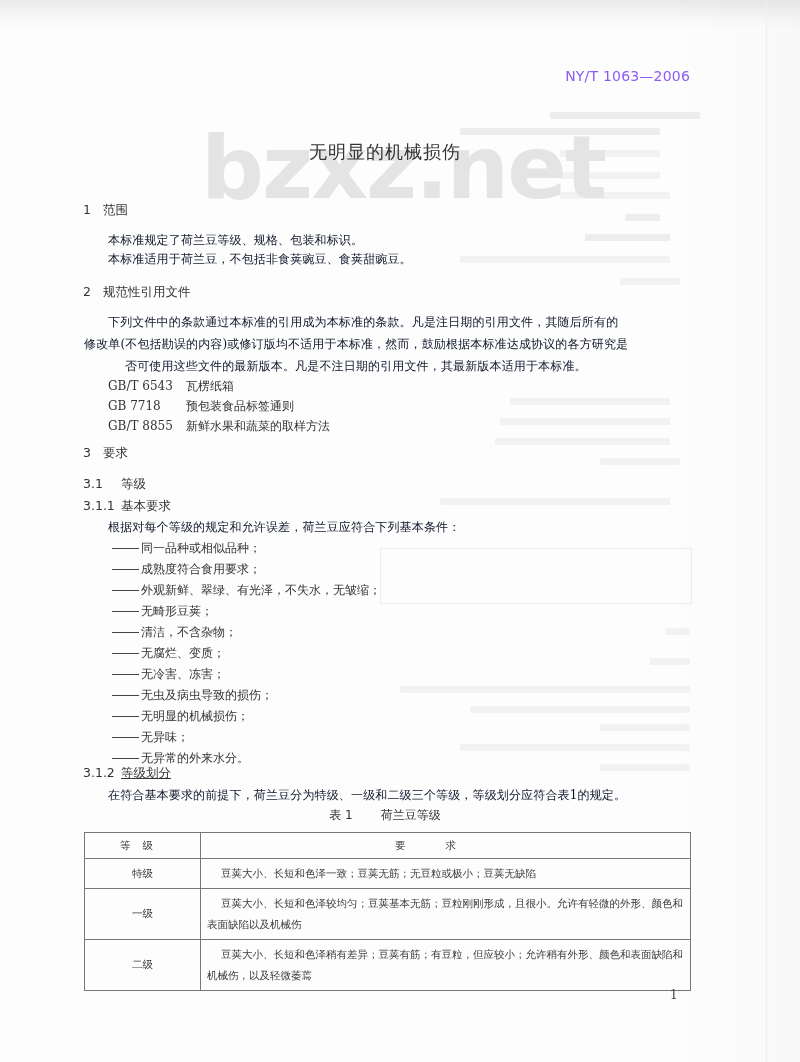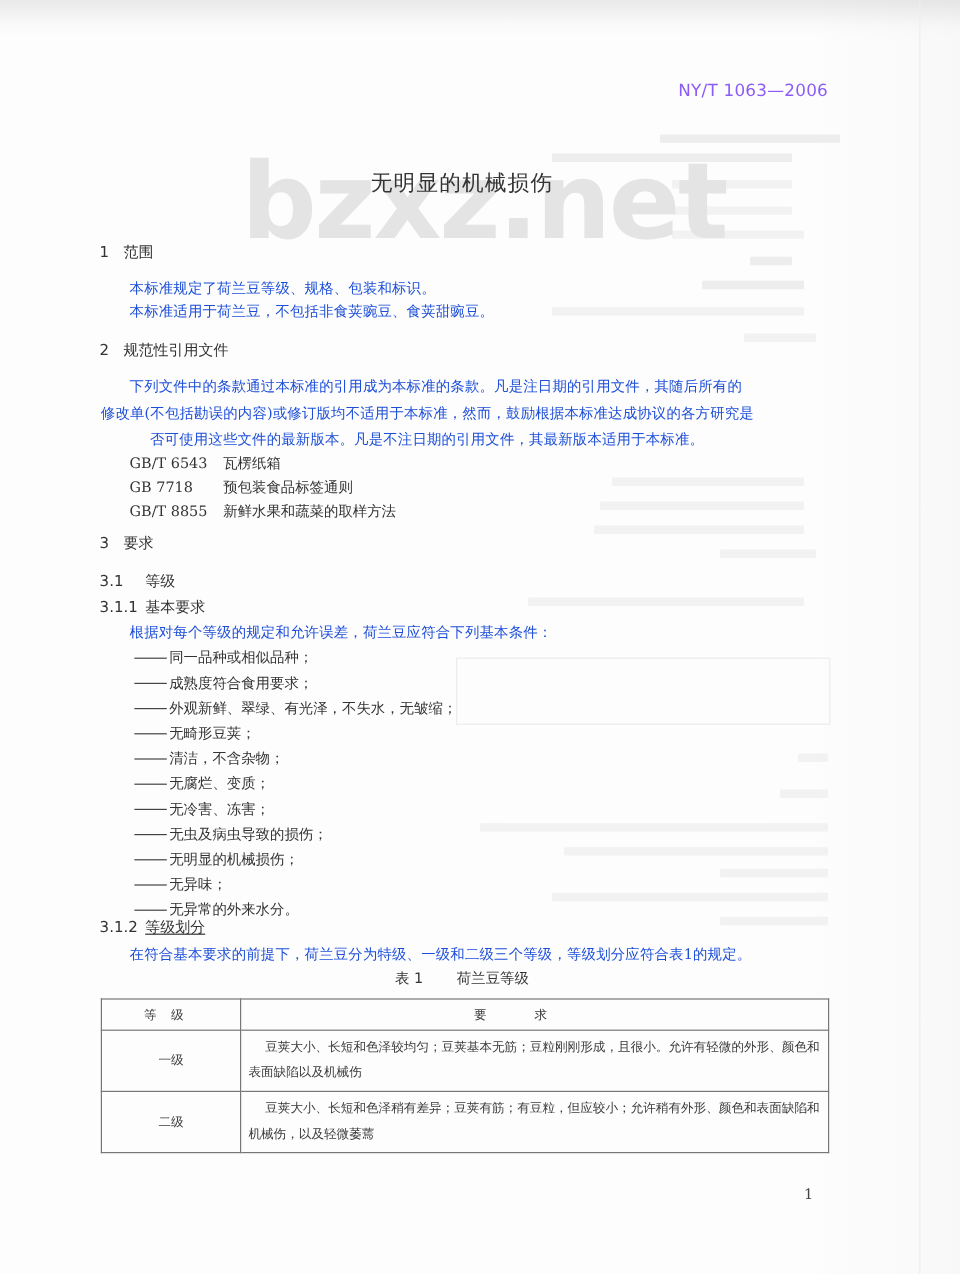--- a/index.html
+++ b/index.html
@@ -47,21 +47,21 @@
     font-size:12.5px; color:#333; z-index:3;
   }
   .h1 .num { display:inline-block; width:20px; }
   .h2 {
     position:absolute; left:83px;
     font-family:"DejaVu Sans","Liberation Sans",sans-serif;
     font-size:12.5px; color:#333; z-index:3;
   }
   .h2 .num { display:inline-block; min-width:32px; margin-right:6px; }
   .p {
-    position:absolute; font-size:12px; color:#1d4ed8; white-space:nowrap; z-index:3;
+    position:absolute; font-size:12px; color:#0f172a; white-space:nowrap; z-index:3;
     letter-spacing:0.15px;
   }
   .p.indent { left:108px; }
   .p.flush { left:84px; }
   .ref { position:absolute; left:108px; font-size:12px; color:#333; z-index:3; white-space:nowrap; }
   .ref .code { display:inline-block; width:78px; }
   .dash { position:absolute; left:112px; font-size:12px; color:#333; z-index:3; white-space:nowrap; }
   .dash::before { content:""; display:inline-block; width:27px; height:1px; background:#444; vertical-align:middle; margin-right:2px; }
   .caption {
     position:absolute; left:0; width:770px; top:807px; text-align:center;
@@ -175,20 +175,24 @@
   <span class="tnum">表 1</span><span>荷兰豆等级</span>
 </div>
 <table class="grades">
   <thead>
     <tr>
       <th style="width:115px;">等级</th>
       <th style="letter-spacing:40px;">要求</th>
     </tr>
   </thead>
   <tbody>
+    <tr class="r1">
+      <td class="grade">特级</td>
+      <td class="req">豆荚大小、长短和色泽一致；豆荚无筋；无豆粒或极小；豆荚无缺陷</td>
+    </tr>
     <tr class="r2">
       <td class="grade">一级</td>
       <td class="req">豆荚大小、长短和色泽较均匀；豆荚基本无筋；豆粒刚刚形成，且很小。允许有轻微的外形、颜色和表面缺陷以及机械伤</td>
     </tr>
     <tr class="r3">
       <td class="grade">二级</td>
       <td class="req">豆荚大小、长短和色泽稍有差异；豆荚有筋；有豆粒，但应较小；允许稍有外形、颜色和表面缺陷和机械伤，以及轻微萎蔫</td>
     </tr>
   </tbody>
 </table>

